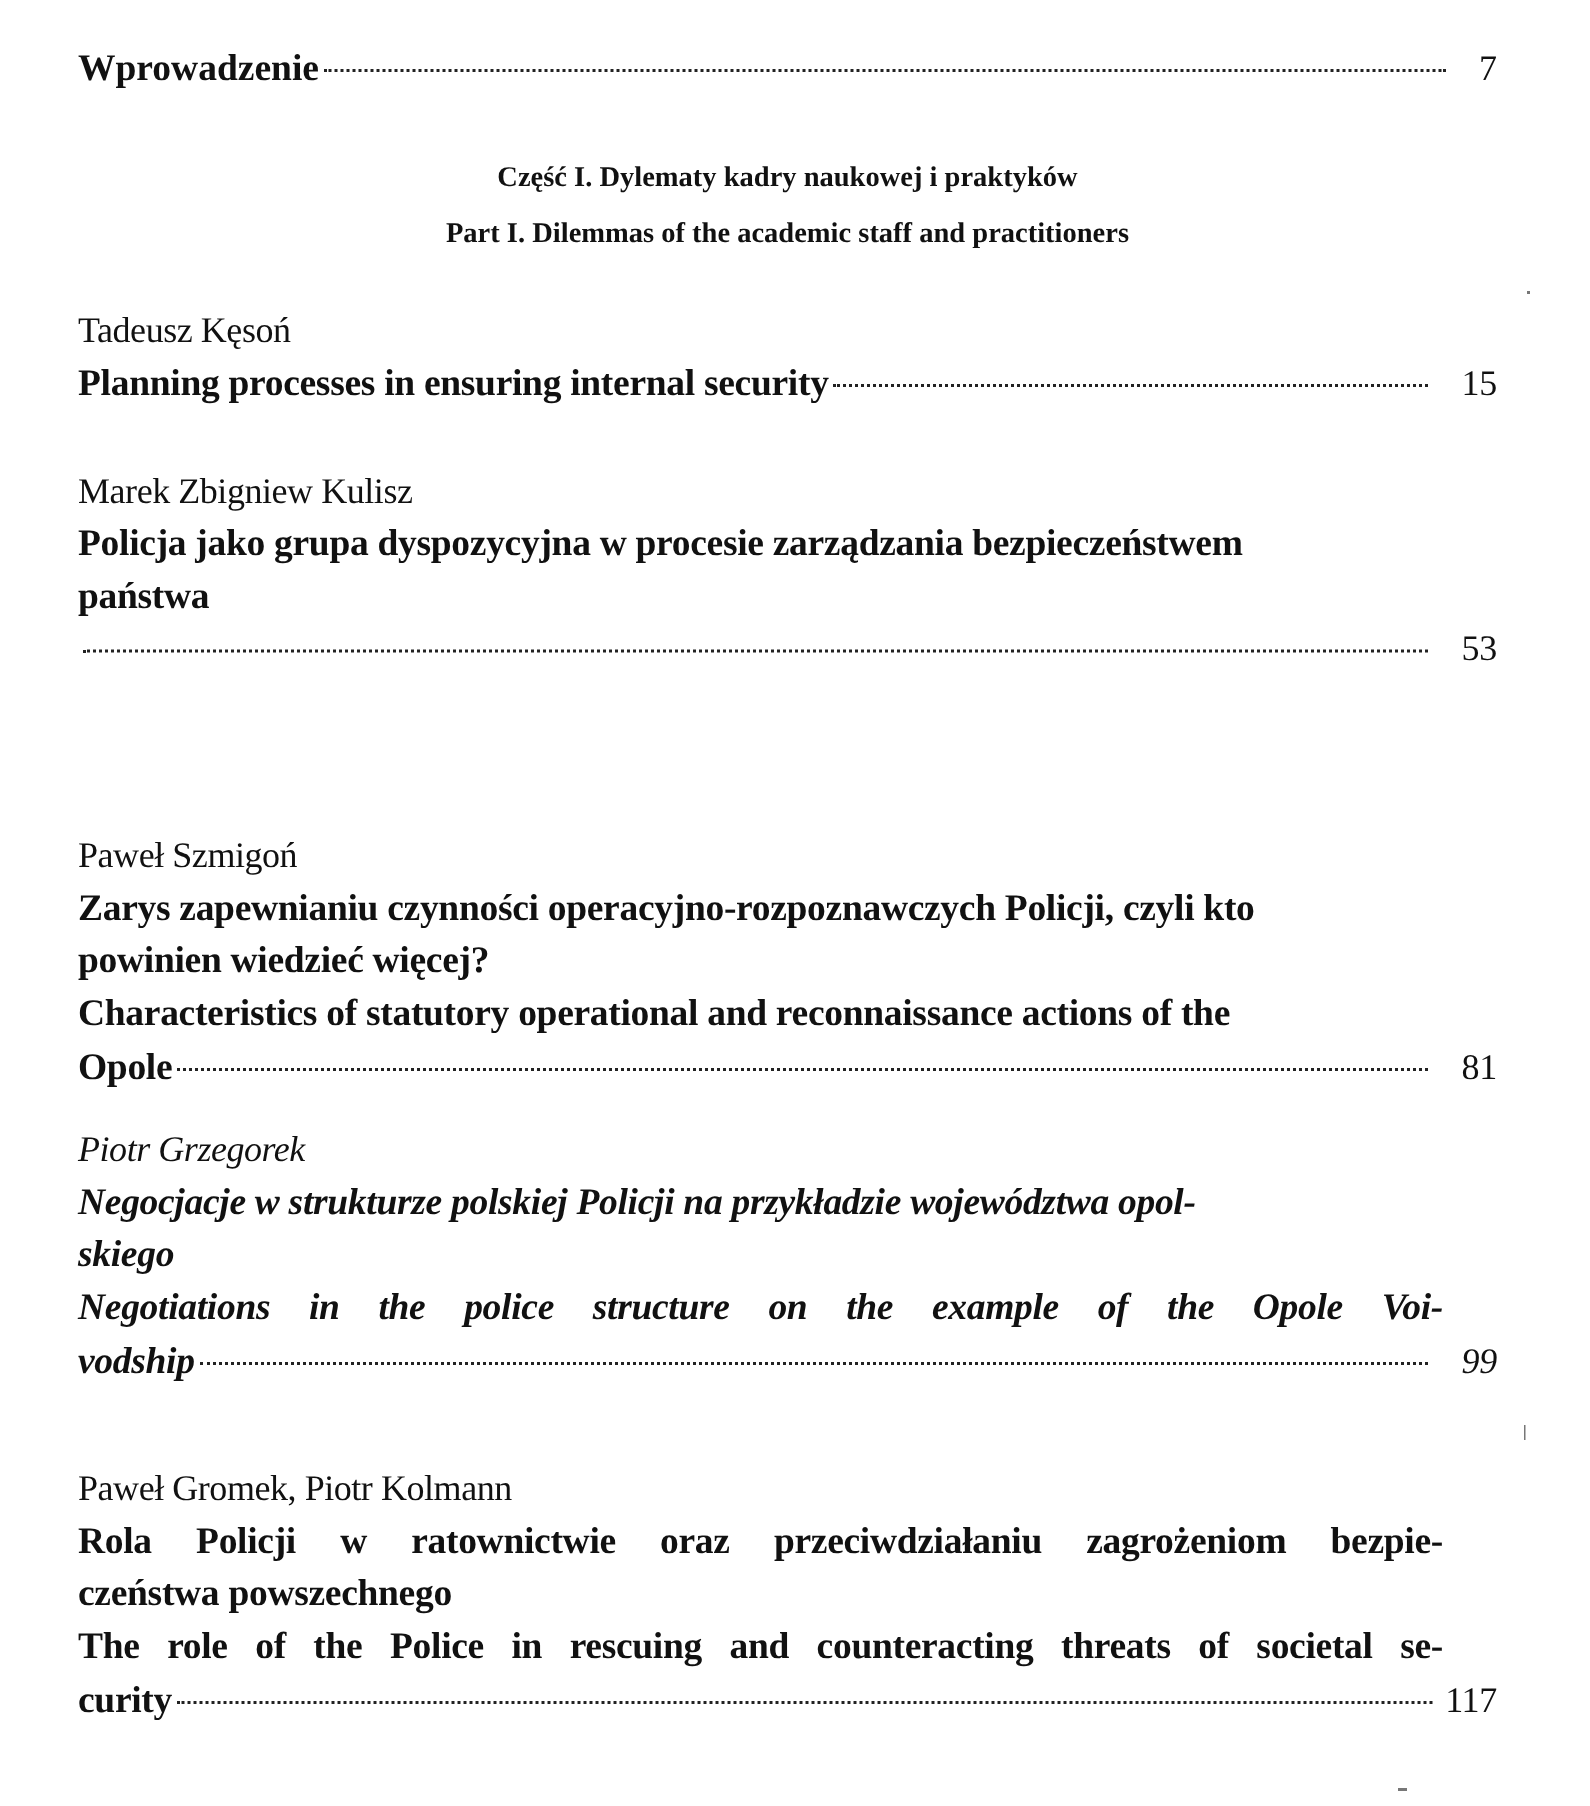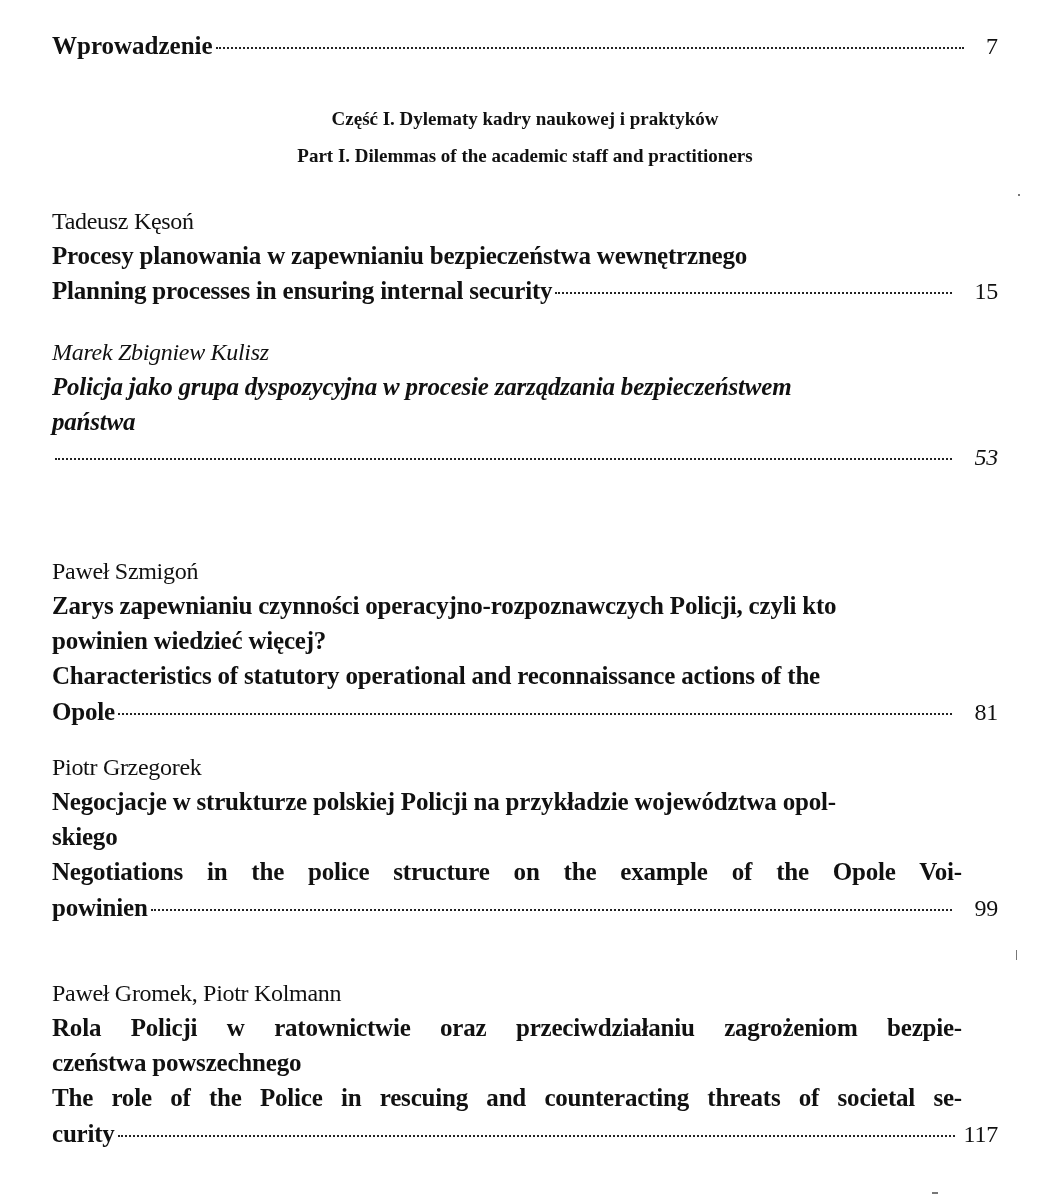--- a/index.html
+++ b/index.html
@@ -108,29 +108,28 @@
     <span class="page-num">7</span>
   </div>
 
   <div class="part-heading">
     <div>Część I. Dylematy kadry naukowej i praktyków</div>
     <div>Part I. Dilemmas of the academic staff and practitioners</div>
   </div>
 
   <div class="entry" style="top:192px;margin-top:12px;">
     <div class="author">Tadeusz Kęsoń</div>
-    <div class="title-pl">Procesy planowania w zapewnianiu bezpieczeństwa wewnętrznego</div>
     <div class="toc-line title-en-line">
       <span class="label">Planning processes in ensuring internal security</span>
       <span class="leader"></span>
       <span class="page-num">15</span>
     </div>
   </div>
 
-  <div class="entry" style="top:335px;font-style:italic;">
+  <div class="entry" style="top:311px;">
     <div class="author">Marek Zbigniew Kulisz</div>
     <div class="title-pl">Policja jako grupa dyspozycyjna w procesie zarządzania bezpieczeństwem</div>
     <div class="title-pl">państwa</div>
     <div class="toc-line title-en-line">
       <span class="leader"></span>
       <span class="page-num">53</span>
     </div>
   </div>
 
   <div class="entry" style="top:522px;margin-top:32px;">
@@ -138,27 +137,27 @@
     <div class="title-pl">Zarys zapewnianiu czynności operacyjno-rozpoznawczych Policji, czyli kto</div>
     <div class="title-pl">powinien wiedzieć więcej?</div>
     <div class="title-en-line" style="width:910px;">Characteristics of statutory operational and reconnaissance actions of the</div>
     <div class="toc-line title-en-line">
       <span class="label">Opole</span>
       <span class="leader"></span>
       <span class="page-num">81</span>
     </div>
   </div>
 
-  <div class="entry" style="top:750px;">
+  <div class="entry" style="top:750px;font-style:italic;">
     <div class="author">Piotr Grzegorek</div>
     <div class="title-pl">Negocjacje w strukturze polskiej Policji na przykładzie województwa opol-</div>
     <div class="title-pl">skiego</div>
     <div class="title-en-line justify">Negotiations in the police structure on the example of the Opole Voi-</div>
     <div class="toc-line title-en-line">
-      <span class="label">powinien</span>
+      <span class="label">vodship</span>
       <span class="leader"></span>
       <span class="page-num">99</span>
     </div>
   </div>
 
   <div class="entry" style="top:976px;">
     <div class="author">Paweł Gromek, Piotr Kolmann</div>
     <div class="title-pl justify">Rola Policji w ratownictwie oraz przeciwdziałaniu zagrożeniom bezpie-</div>
     <div class="title-pl">czeństwa powszechnego</div>
     <div class="title-en-line justify">The role of the Police in rescuing and counteracting threats of societal se-</div>

